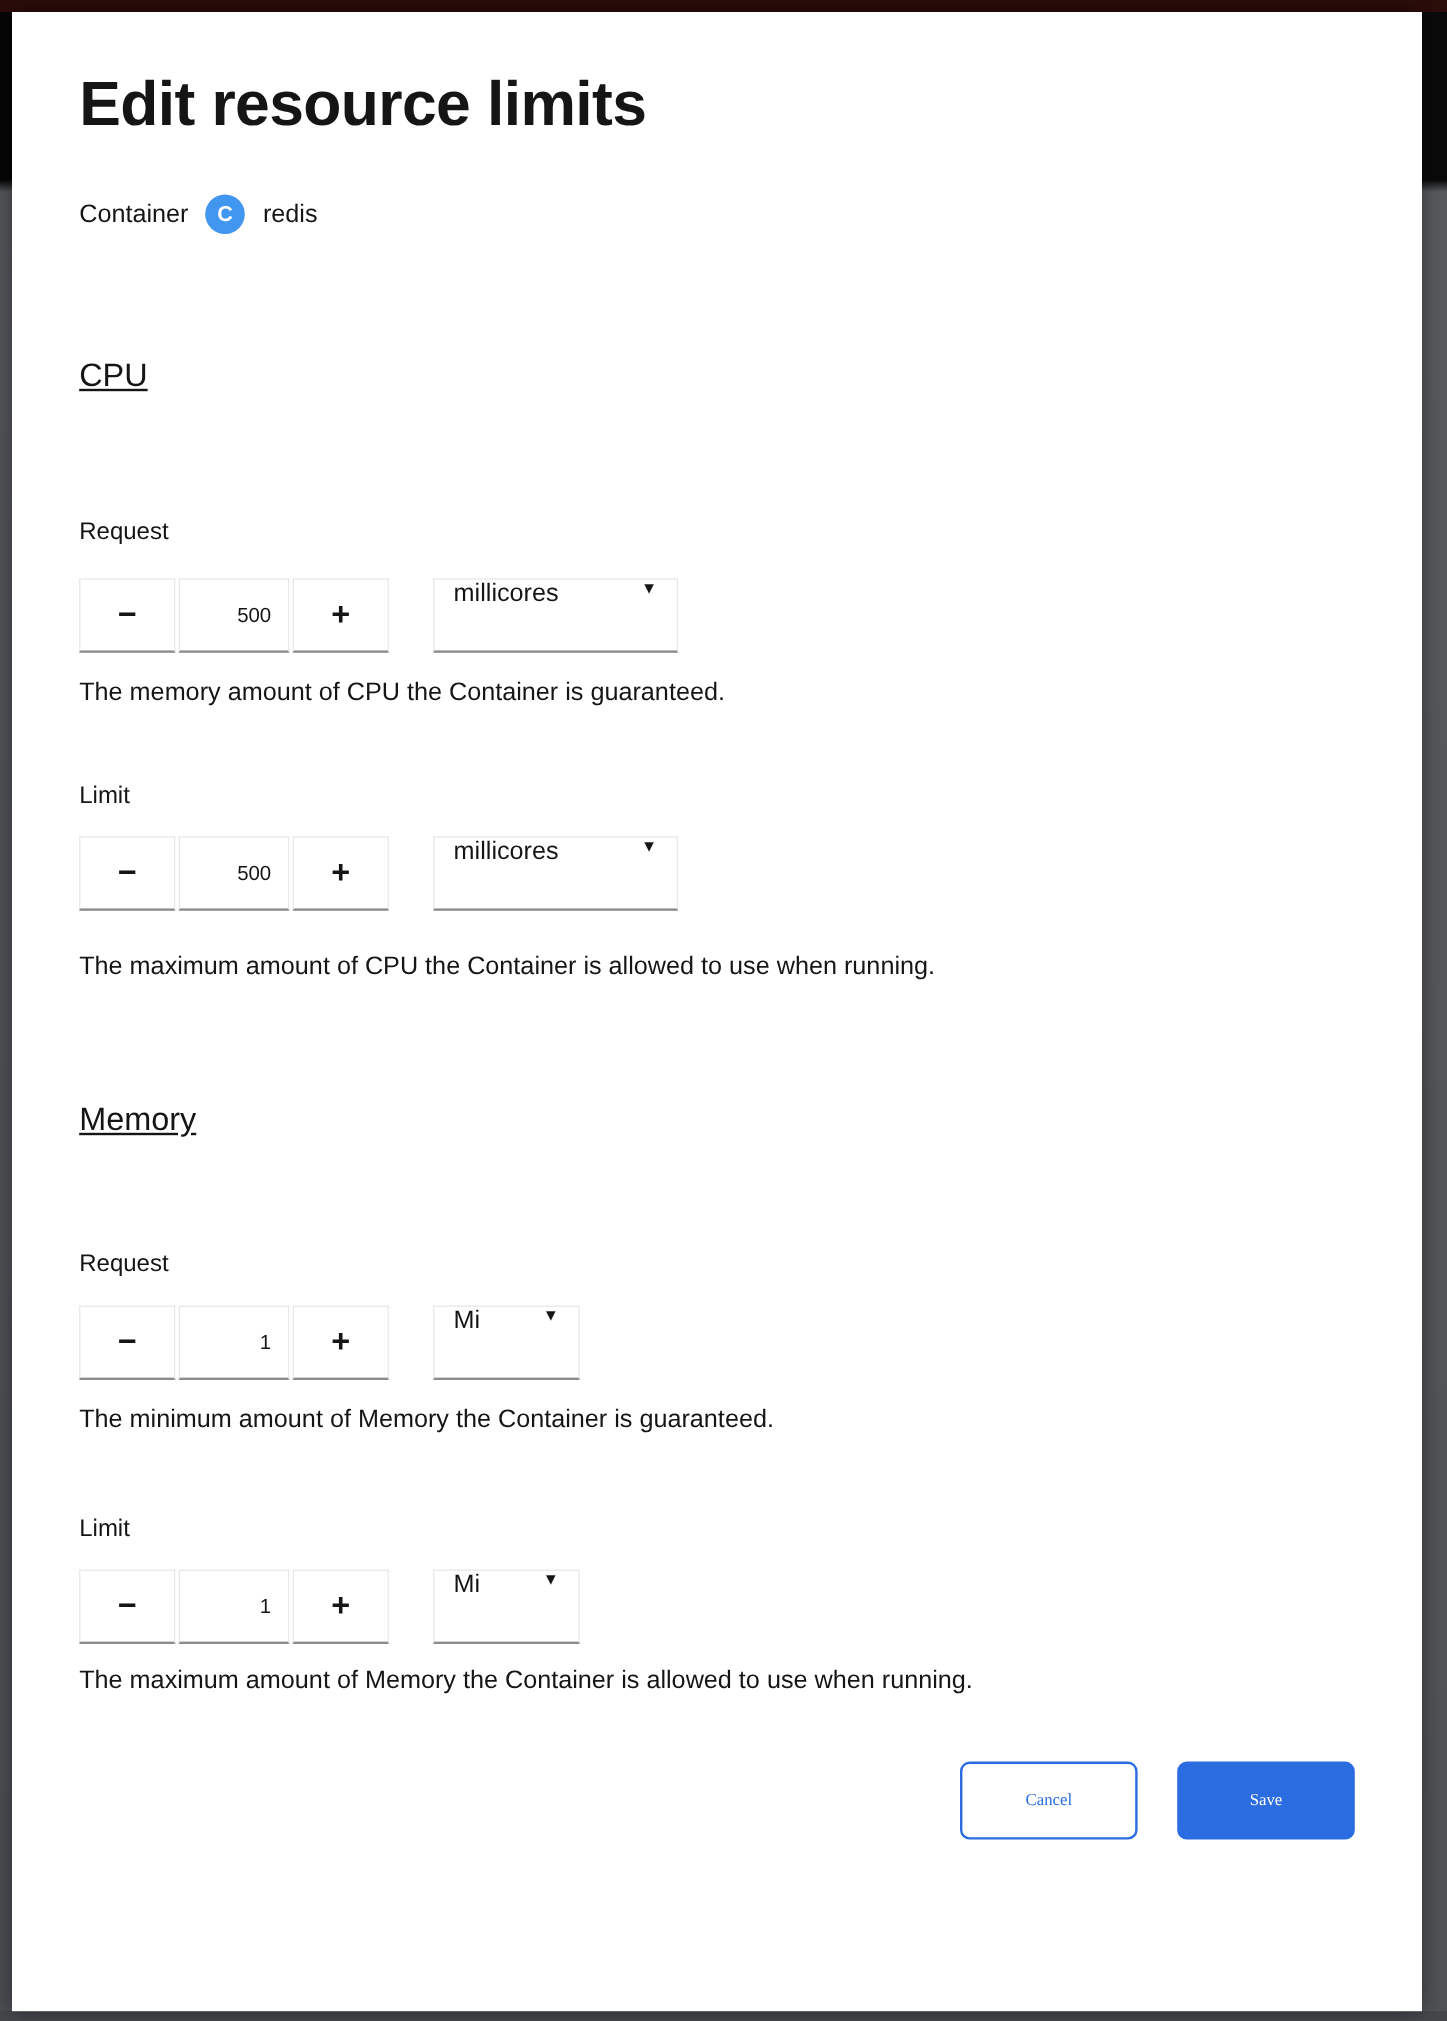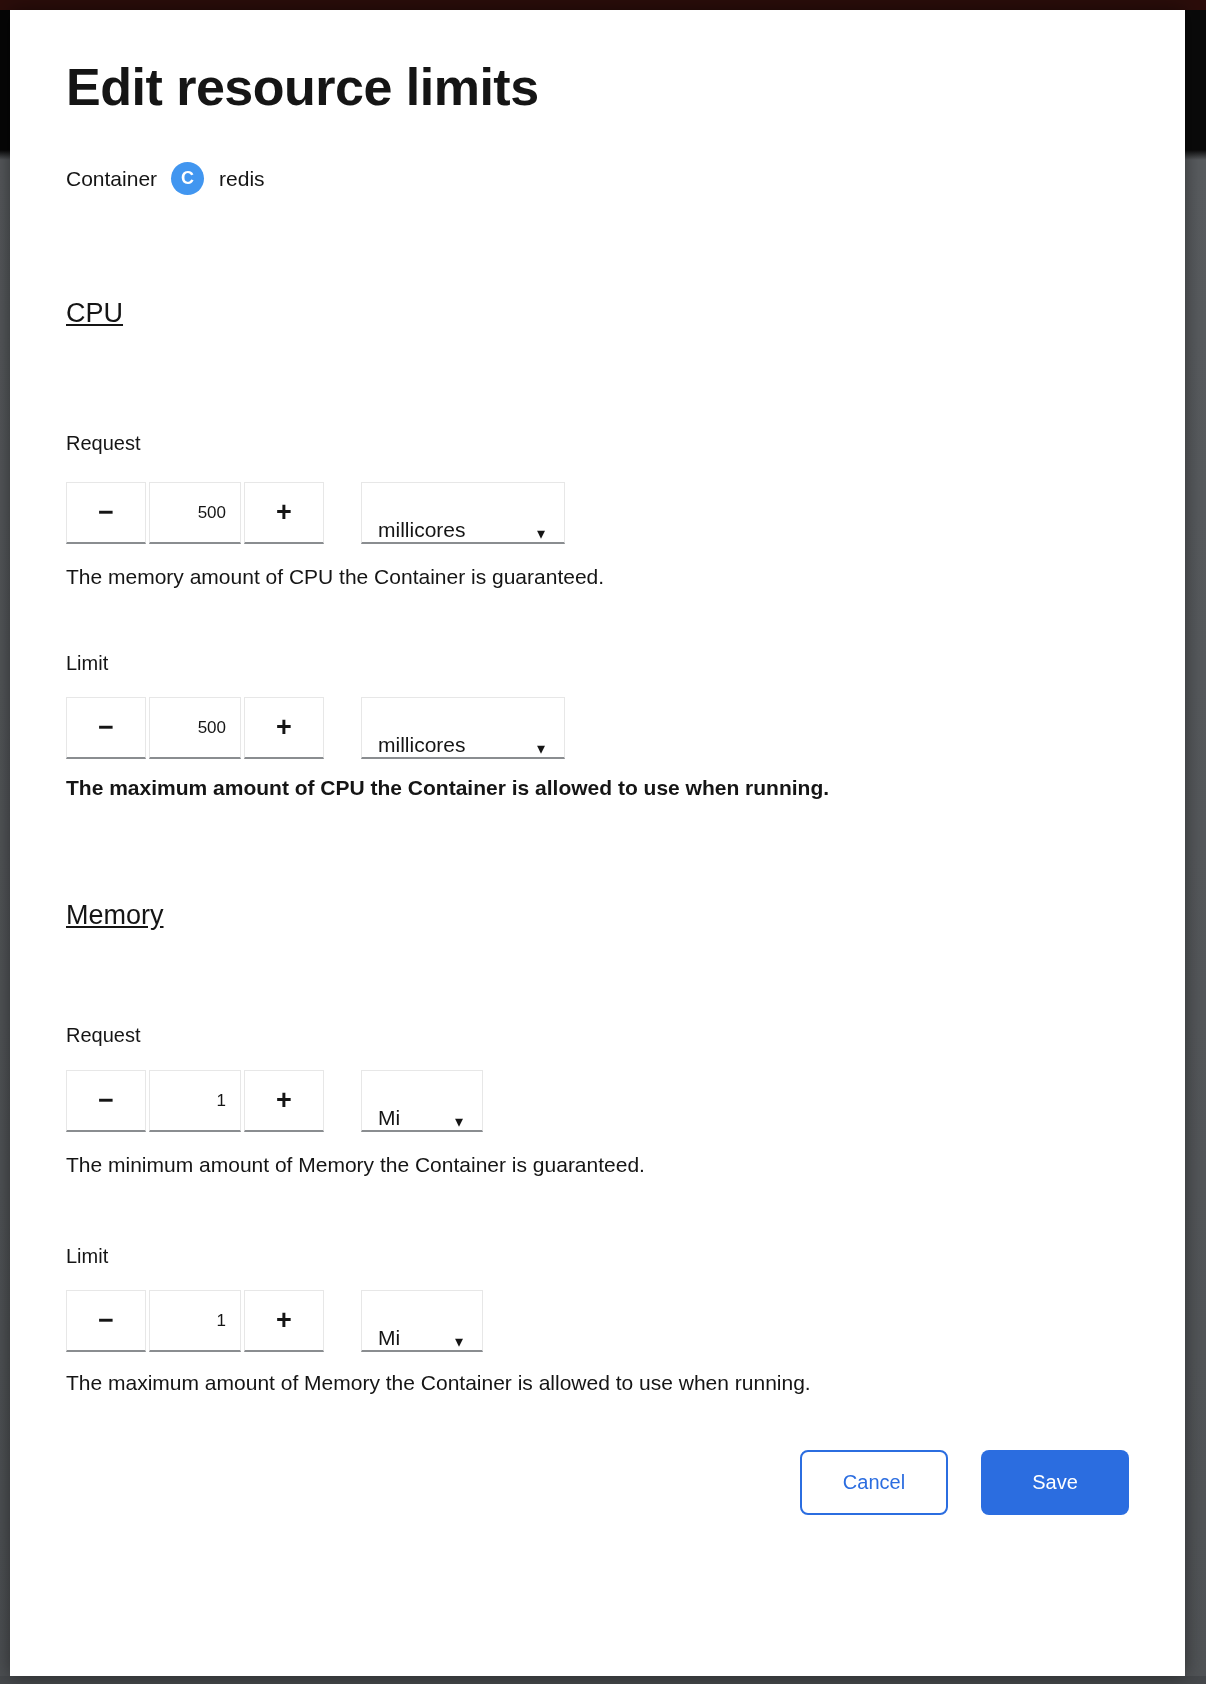--- a/index.html
+++ b/index.html
@@ -61,50 +61,50 @@
     font-size: 17px; color: #151515;
     font-family: "Liberation Sans", "DejaVu Sans", sans-serif;
     background: transparent;
   }
 
   .unit-select {
     margin-left: 37px;
     border: 1px solid #e7e7e7;
     border-bottom: 2px solid #8a8d90;
     background: #fff;
-    display: flex; align-items: flex-end; justify-content: space-between;
+    display: flex; align-items: flex-start; justify-content: space-between;
     padding: 0 19px 0 16px;
     font-size: 21px; color: #151515;
     cursor: pointer;
   }
   .unit-wide   { width: 204px; }
   .unit-narrow { width: 122px; gap: 13px; }
   .caret { font-size: 16px; color: #151515; margin-left: 18px; line-height: 1; }
 
   .help-text { font-size: 21px; line-height: 30px; color: #151515; }
 
   
   .lbl-1 { margin-top: 98px; }
   .row-1 { margin-top: 25px; }
   .hlp-1 { margin-top: 18px; }
   .lbl-2 { margin-top: 57px; }
   .row-2 { margin-top: 20px; }
-  .hlp-2 { margin-top: 14px; font-weight: bold; }
+  .hlp-2 { margin-top: 32px; }
   .lbl-3 { margin-top: 88px; }
   .row-3 { margin-top: 21px; }
   .hlp-3 { margin-top: 18px; }
   .lbl-4 { margin-top: 62px; }
   .row-4 { margin-top: 20px; }
   .hlp-4 { margin-top: 16px; }
 
   
   .modal-footer { margin-top: 52px; display: flex; justify-content: flex-end; align-items: center; column-gap: 33px; }
   .btn {
     height: 65px; border-radius: 8px;
-    font-size: 20px; font-family: Liberation Sans, sans-serif;
+    font-size: 14px; font-family: Liberation Serif, serif;
     display: flex; align-items: center; justify-content: center;
     cursor: pointer;
   }
   .btn-cancel { width: 148px; background: #ffffff; border: 2px solid #2b6de0; color: #2b6de0; }
   .btn-save   { width: 148px; background: #2b6de0; border: none; color: #ffffff; }
 </style>
 </head>
 <body>
 
 <div class="backdrop-topbar"></div>

